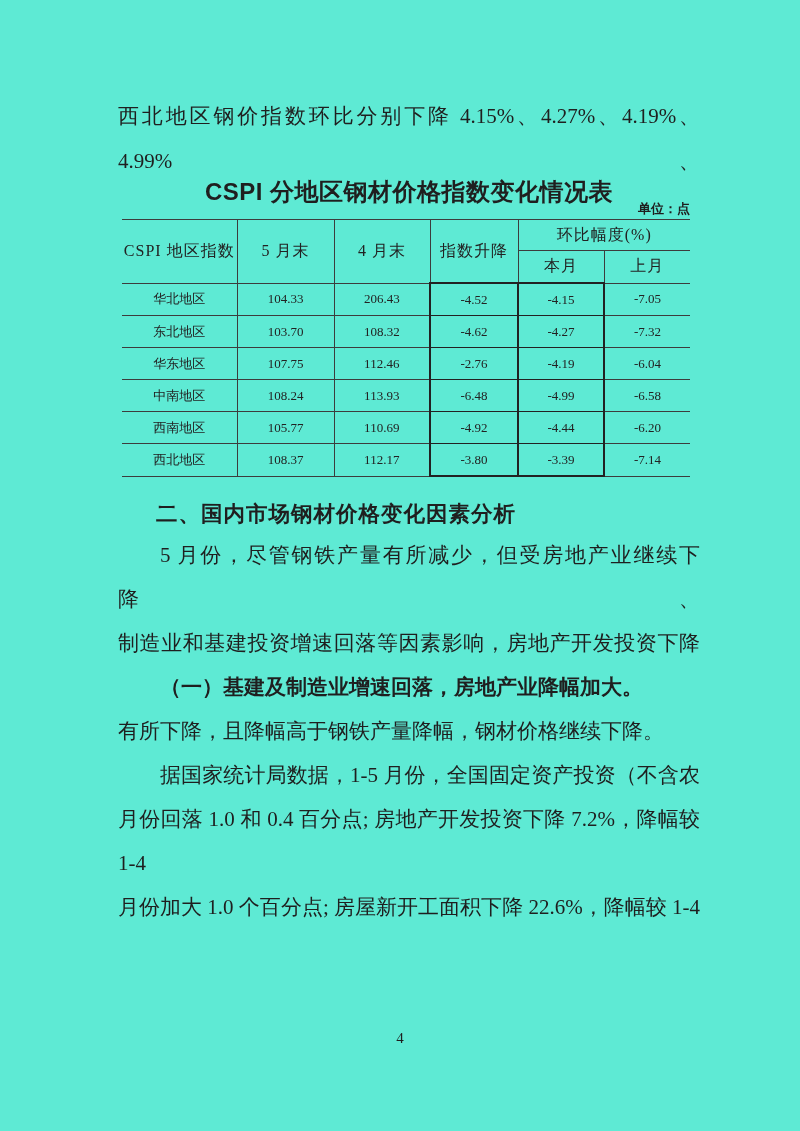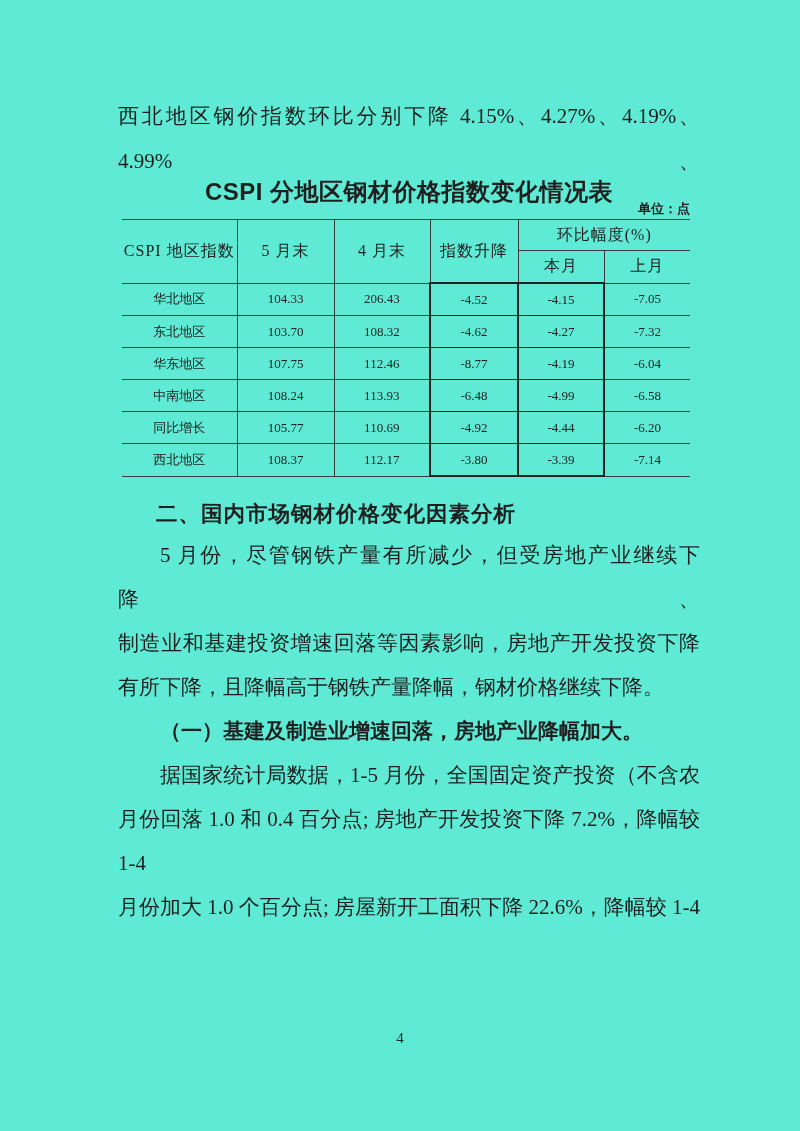--- a/index.html
+++ b/index.html
@@ -130,34 +130,34 @@
         <td>103.70</td>
         <td>108.32</td>
         <td class="hl">-4.62</td>
         <td class="hl">-4.27</td>
         <td>-7.32</td>
       </tr>
       <tr>
         <td>华东地区</td>
         <td>107.75</td>
         <td>112.46</td>
-        <td class="hl">-8.77</td>
+        <td class="hl">-2.76</td>
         <td class="hl">-4.19</td>
         <td>-6.04</td>
       </tr>
       <tr>
         <td>中南地区</td>
         <td>108.24</td>
         <td>113.93</td>
         <td class="hl">-6.48</td>
         <td class="hl">-4.99</td>
         <td>-6.58</td>
       </tr>
       <tr>
-        <td>同比增长</td>
+        <td>西南地区</td>
         <td>105.77</td>
         <td>110.69</td>
         <td class="hl">-4.92</td>
         <td class="hl">-4.44</td>
         <td>-6.20</td>
       </tr>
       <tr>
         <td>西北地区</td>
         <td>108.37</td>
         <td>112.17</td>
@@ -166,22 +166,22 @@
         <td>-7.14</td>
       </tr>
     </tbody>
   </table>
 
   <div class="sec-heading">二、国内市场钢材价格变化因素分析</div>
 
   <div class="body-block">
     <div class="line j ind">5 月份，尽管钢铁产量有所减少，但受房地产业继续下降、</div>
     <div class="line j">制造业和基建投资增速回落等因素影响，房地产开发投资下降</div>
+    <div class="line ind kai">（一）基建及制造业增速回落，房地产业降幅加大。</div>
     <div class="line">有所下降，且降幅高于钢铁产量降幅，钢材价格继续下降。</div>
-    <div class="line ind kai">（一）基建及制造业增速回落，房地产业降幅加大。</div>
     <div class="line j ind">据国家统计局数据，1-5 月份，全国固定资产投资（不含农</div>
     <div class="line j">月份回落 1.0 和 0.4 百分点; 房地产开发投资下降 7.2%，降幅较 1-4</div>
     <div class="line j">月份加大 1.0 个百分点; 房屋新开工面积下降 22.6%，降幅较 1-4</div>
 
   </div>
 
   <div class="page-number">4</div>
 
 </div>
 

